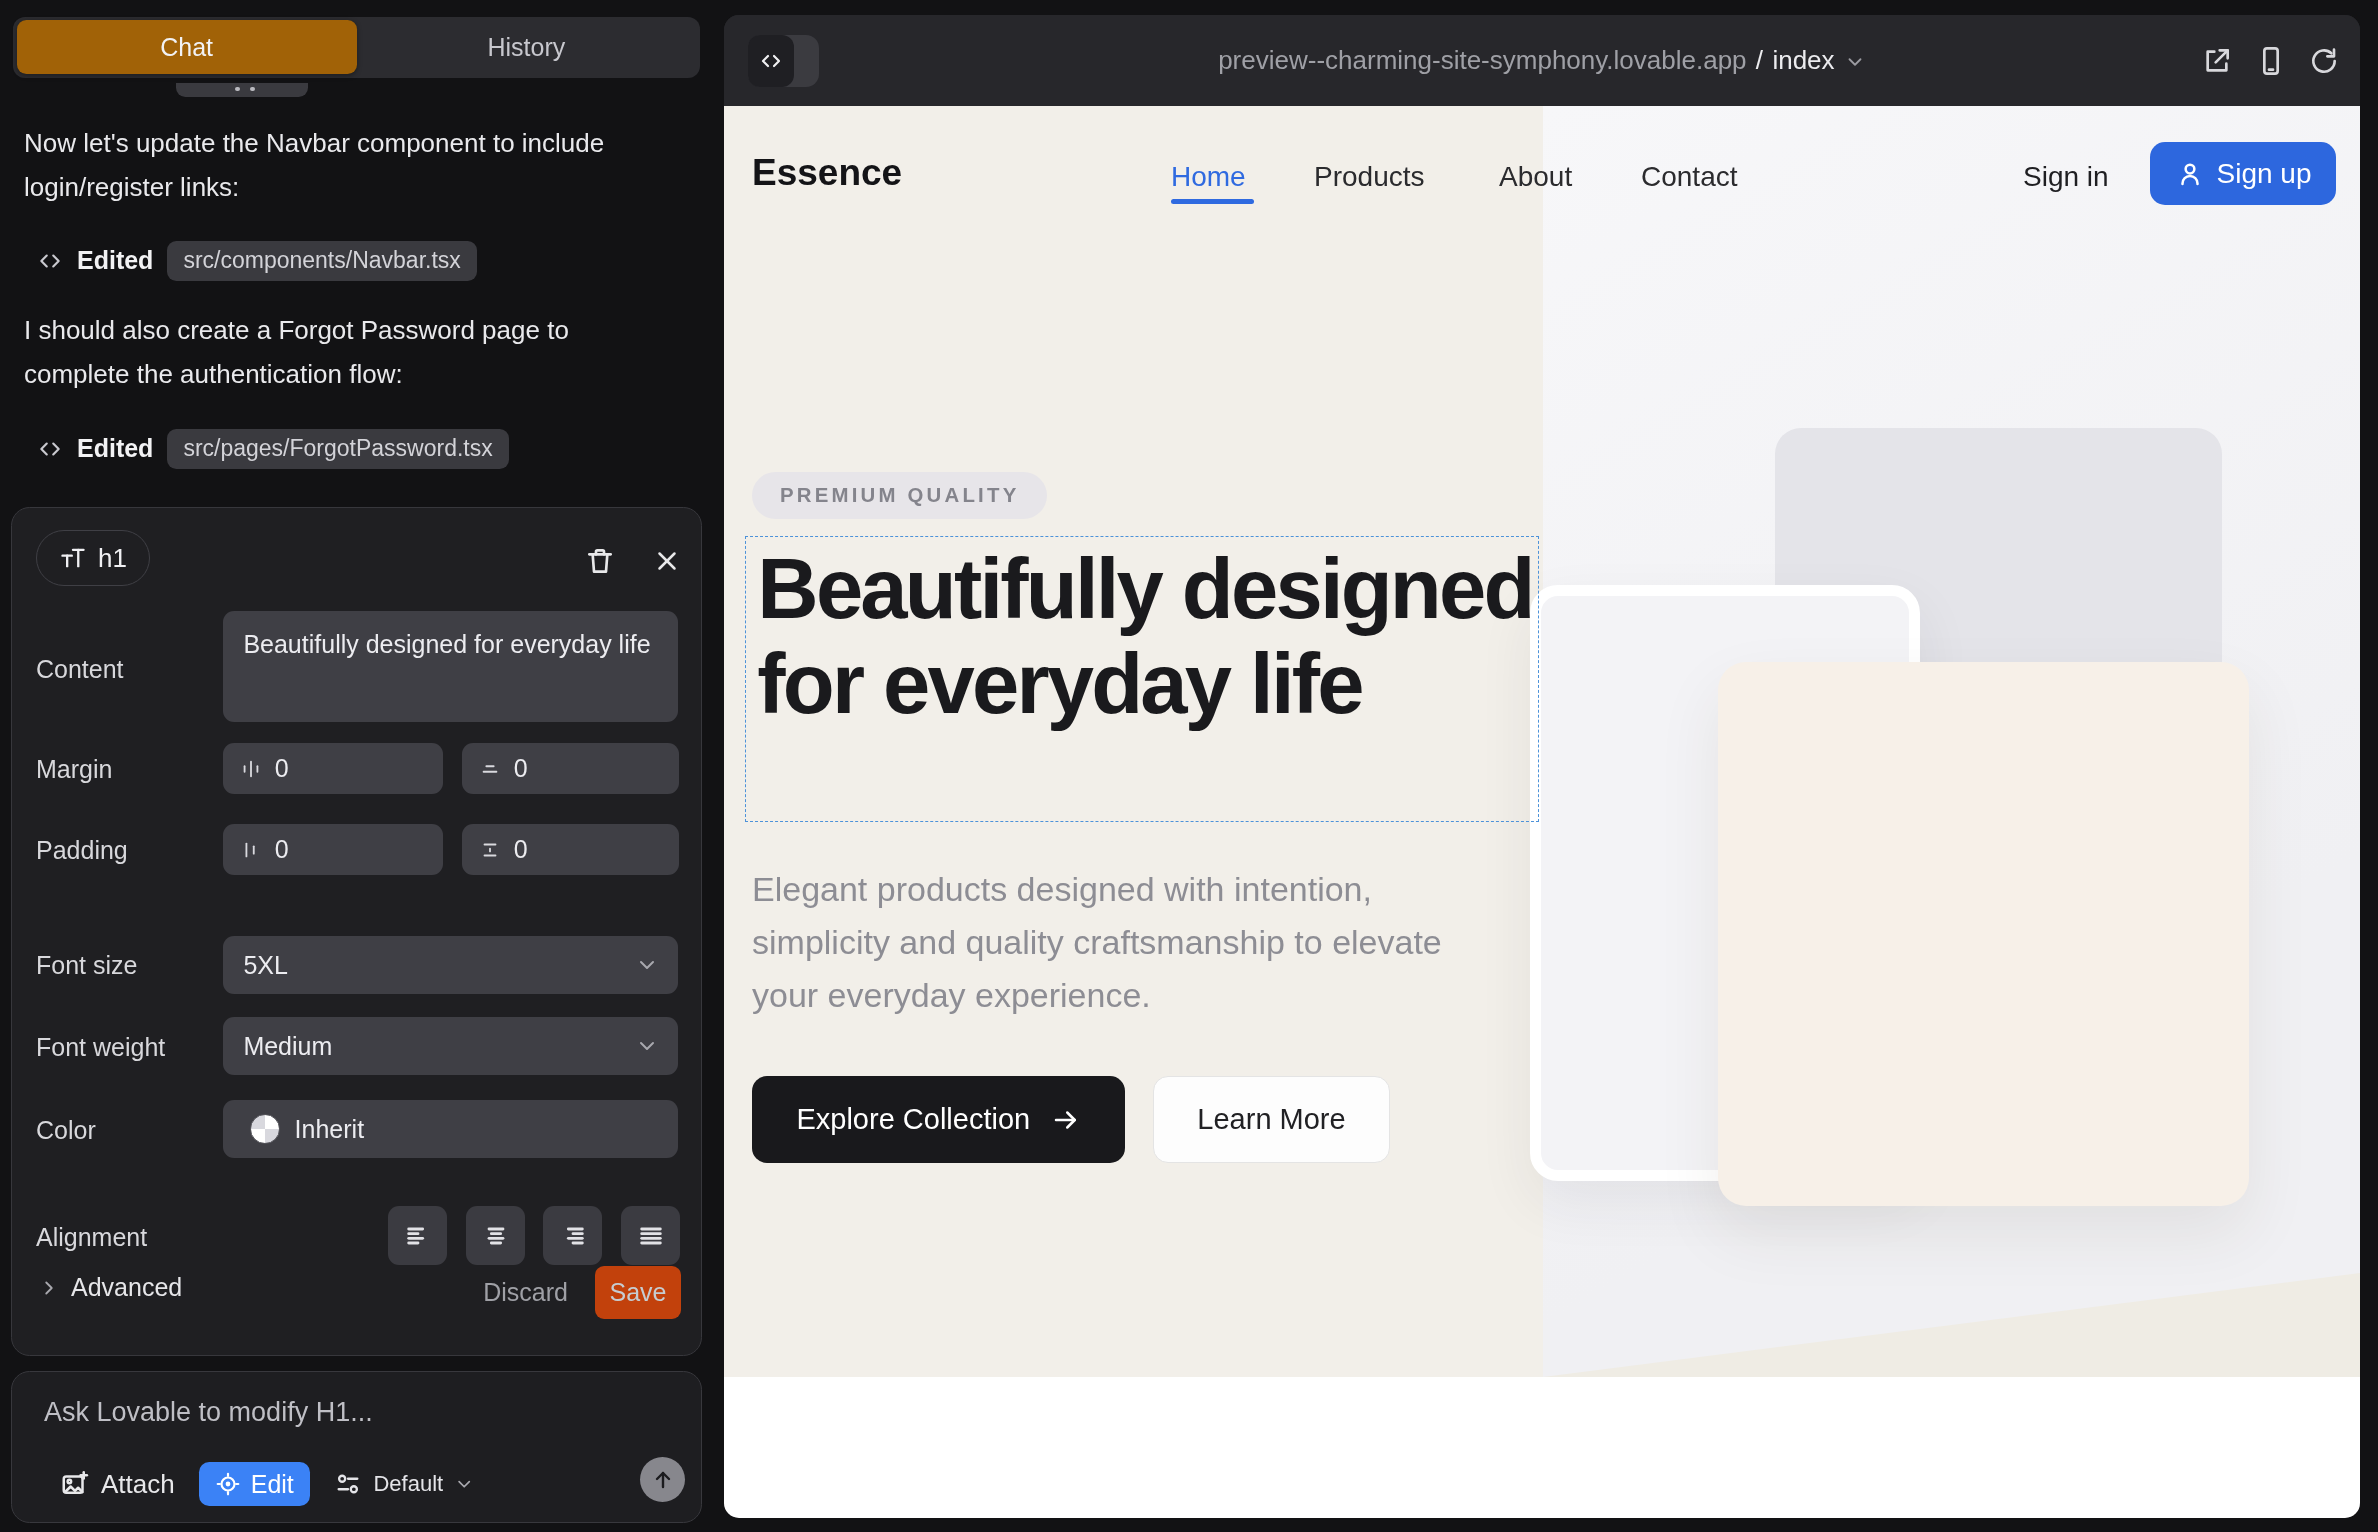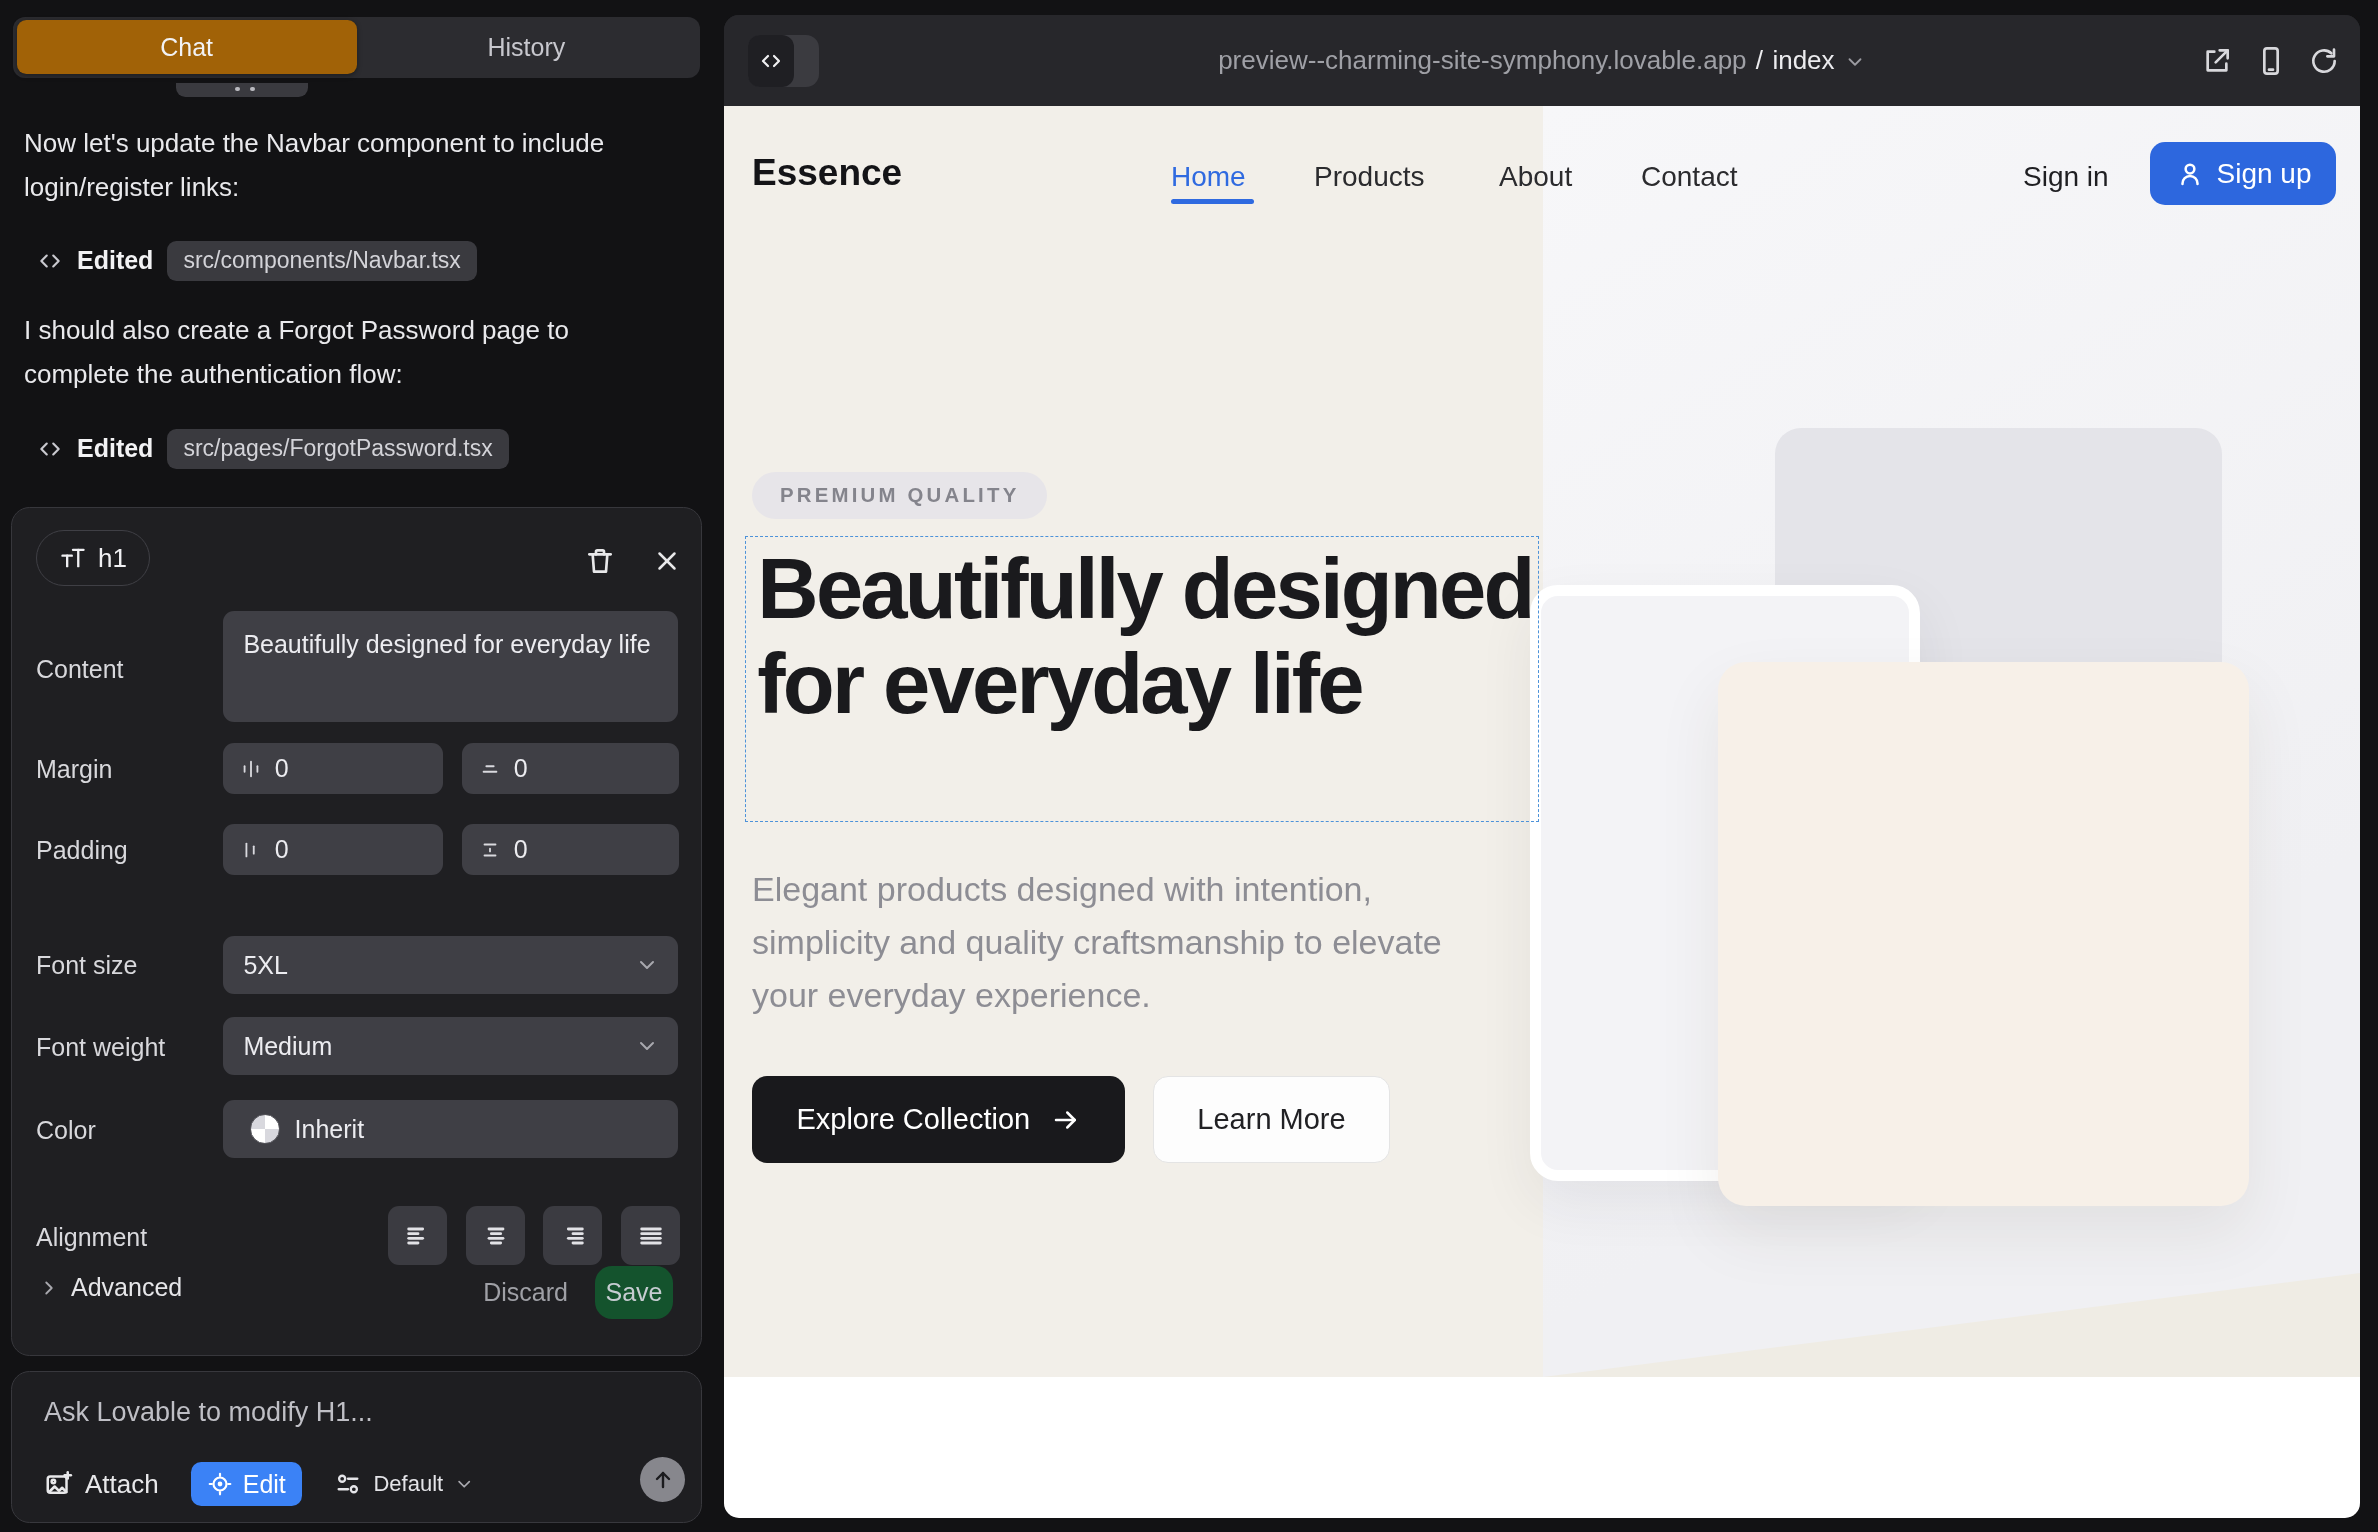--- a/index.html
+++ b/index.html
@@ -45,31 +45,31 @@
   .swatch { width:30px; height:30px; border-radius:50%; margin:0 15px 0 18.6px;
     background:conic-gradient(#ffffff 0 90deg,#d8d8de 90deg 180deg,#ffffff 180deg 270deg,#d8d8de 270deg);
     border:0.9px solid #55555b; }
   .alignbtn { position:absolute; width:59px; height:59px; background:#3b3b41; border-radius:11px;
     display:flex; align-items:center; justify-content:center; color:#e2e2e6; cursor:pointer; }
   .advanced { position:absolute; left:26px; top:765px; display:flex; align-items:center; gap:11px;
     color:#e6e6e9; font-size:25px; cursor:pointer; }
   .advanced .chev { color:#a8a8ae; }
   .discard { position:absolute; left:467px; top:770px; width:93px; text-align:center;
     font-size:25px; color:#9fa0a6; cursor:pointer; }
-  .savebtn { position:absolute; left:583px; top:758px; width:78px; height:53px;
-    background:#14532d; border-radius:17px; color:#c6ccd1; font-size:25px;
+  .savebtn { position:absolute; left:583px; top:758px; width:86px; height:53px;
+    background:#c2410c; border-radius:9px; color:#c6ccd1; font-size:25px;
     display:flex; align-items:center; justify-content:center; cursor:pointer; }
 
   
   #composer { position:absolute; left:11px; top:1371px; width:691px; height:152px;
     background:#1e1e21; border:0.9px solid #38383d; border-radius:18.6px; }
   #composer input { position:absolute; left:32px; top:16.7px; width:612px; height:48px;
     background:transparent; border:none; outline:none; color:#e9e9ec; font-size:27px; font-family:inherit; }
   #composer input::placeholder { color:#bfbfc5; }
-  .comp-row { position:absolute; left:32px; top:89px; height:46px; display:flex; align-items:center; gap:32px; }
+  .comp-row { position:absolute; left:48px; top:89px; height:46px; display:flex; align-items:center; gap:24px; }
   .attach { display:flex; align-items:center; gap:11px; color:#e8e8ea; font-size:26px; cursor:pointer; }
   .editpill { display:flex; align-items:center; gap:9.3px; background:#3b82f6; color:#fff;
     border-radius:10.2px; padding:7.4px 16.7px; font-size:25px; cursor:pointer; }
   .modebtn { display:flex; align-items:center; gap:11px; color:#e4e4e8; font-size:22px; cursor:pointer; }
   .modebtn .chev { color:#a9a9af; }
   .sendbtn { position:absolute; right:16px; top:85px; width:45px; height:45px; border-radius:50%;
     background:#87878d; color:#1b1b1e; display:flex; align-items:center; justify-content:center; cursor:pointer; }
 
   
   #window { position:absolute; left:724px; top:15px; width:1636px; height:1503px;

